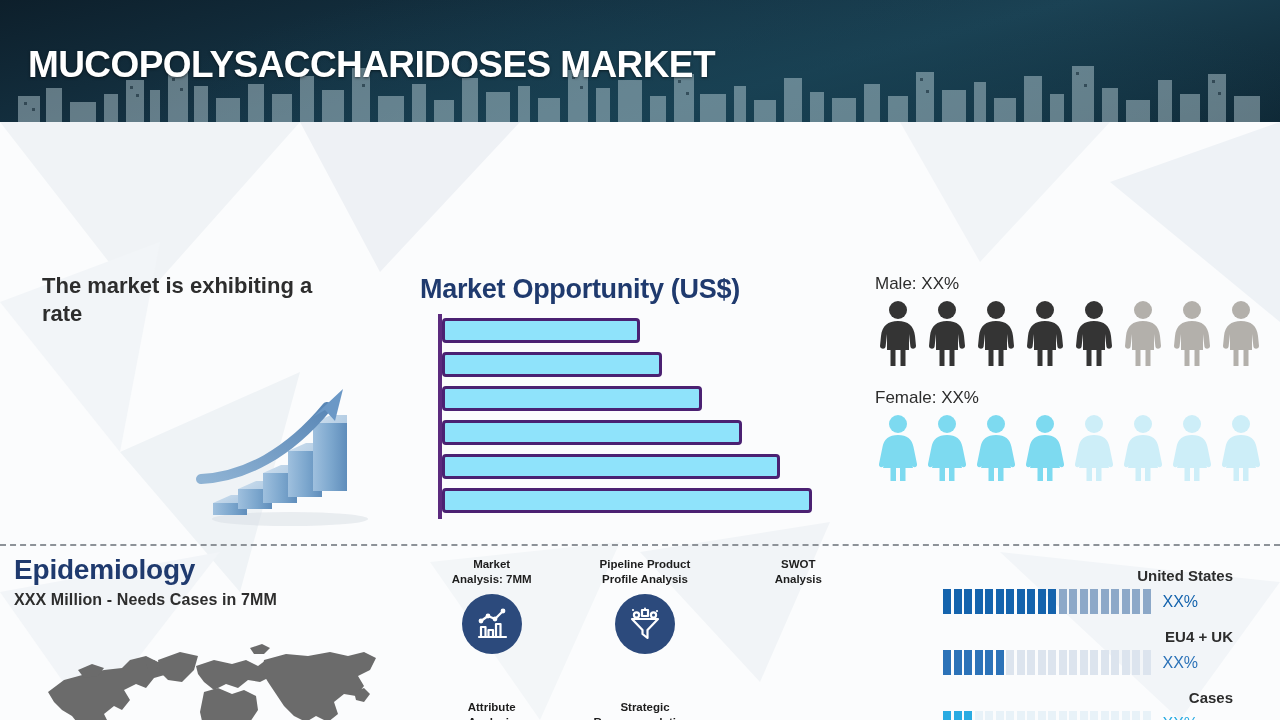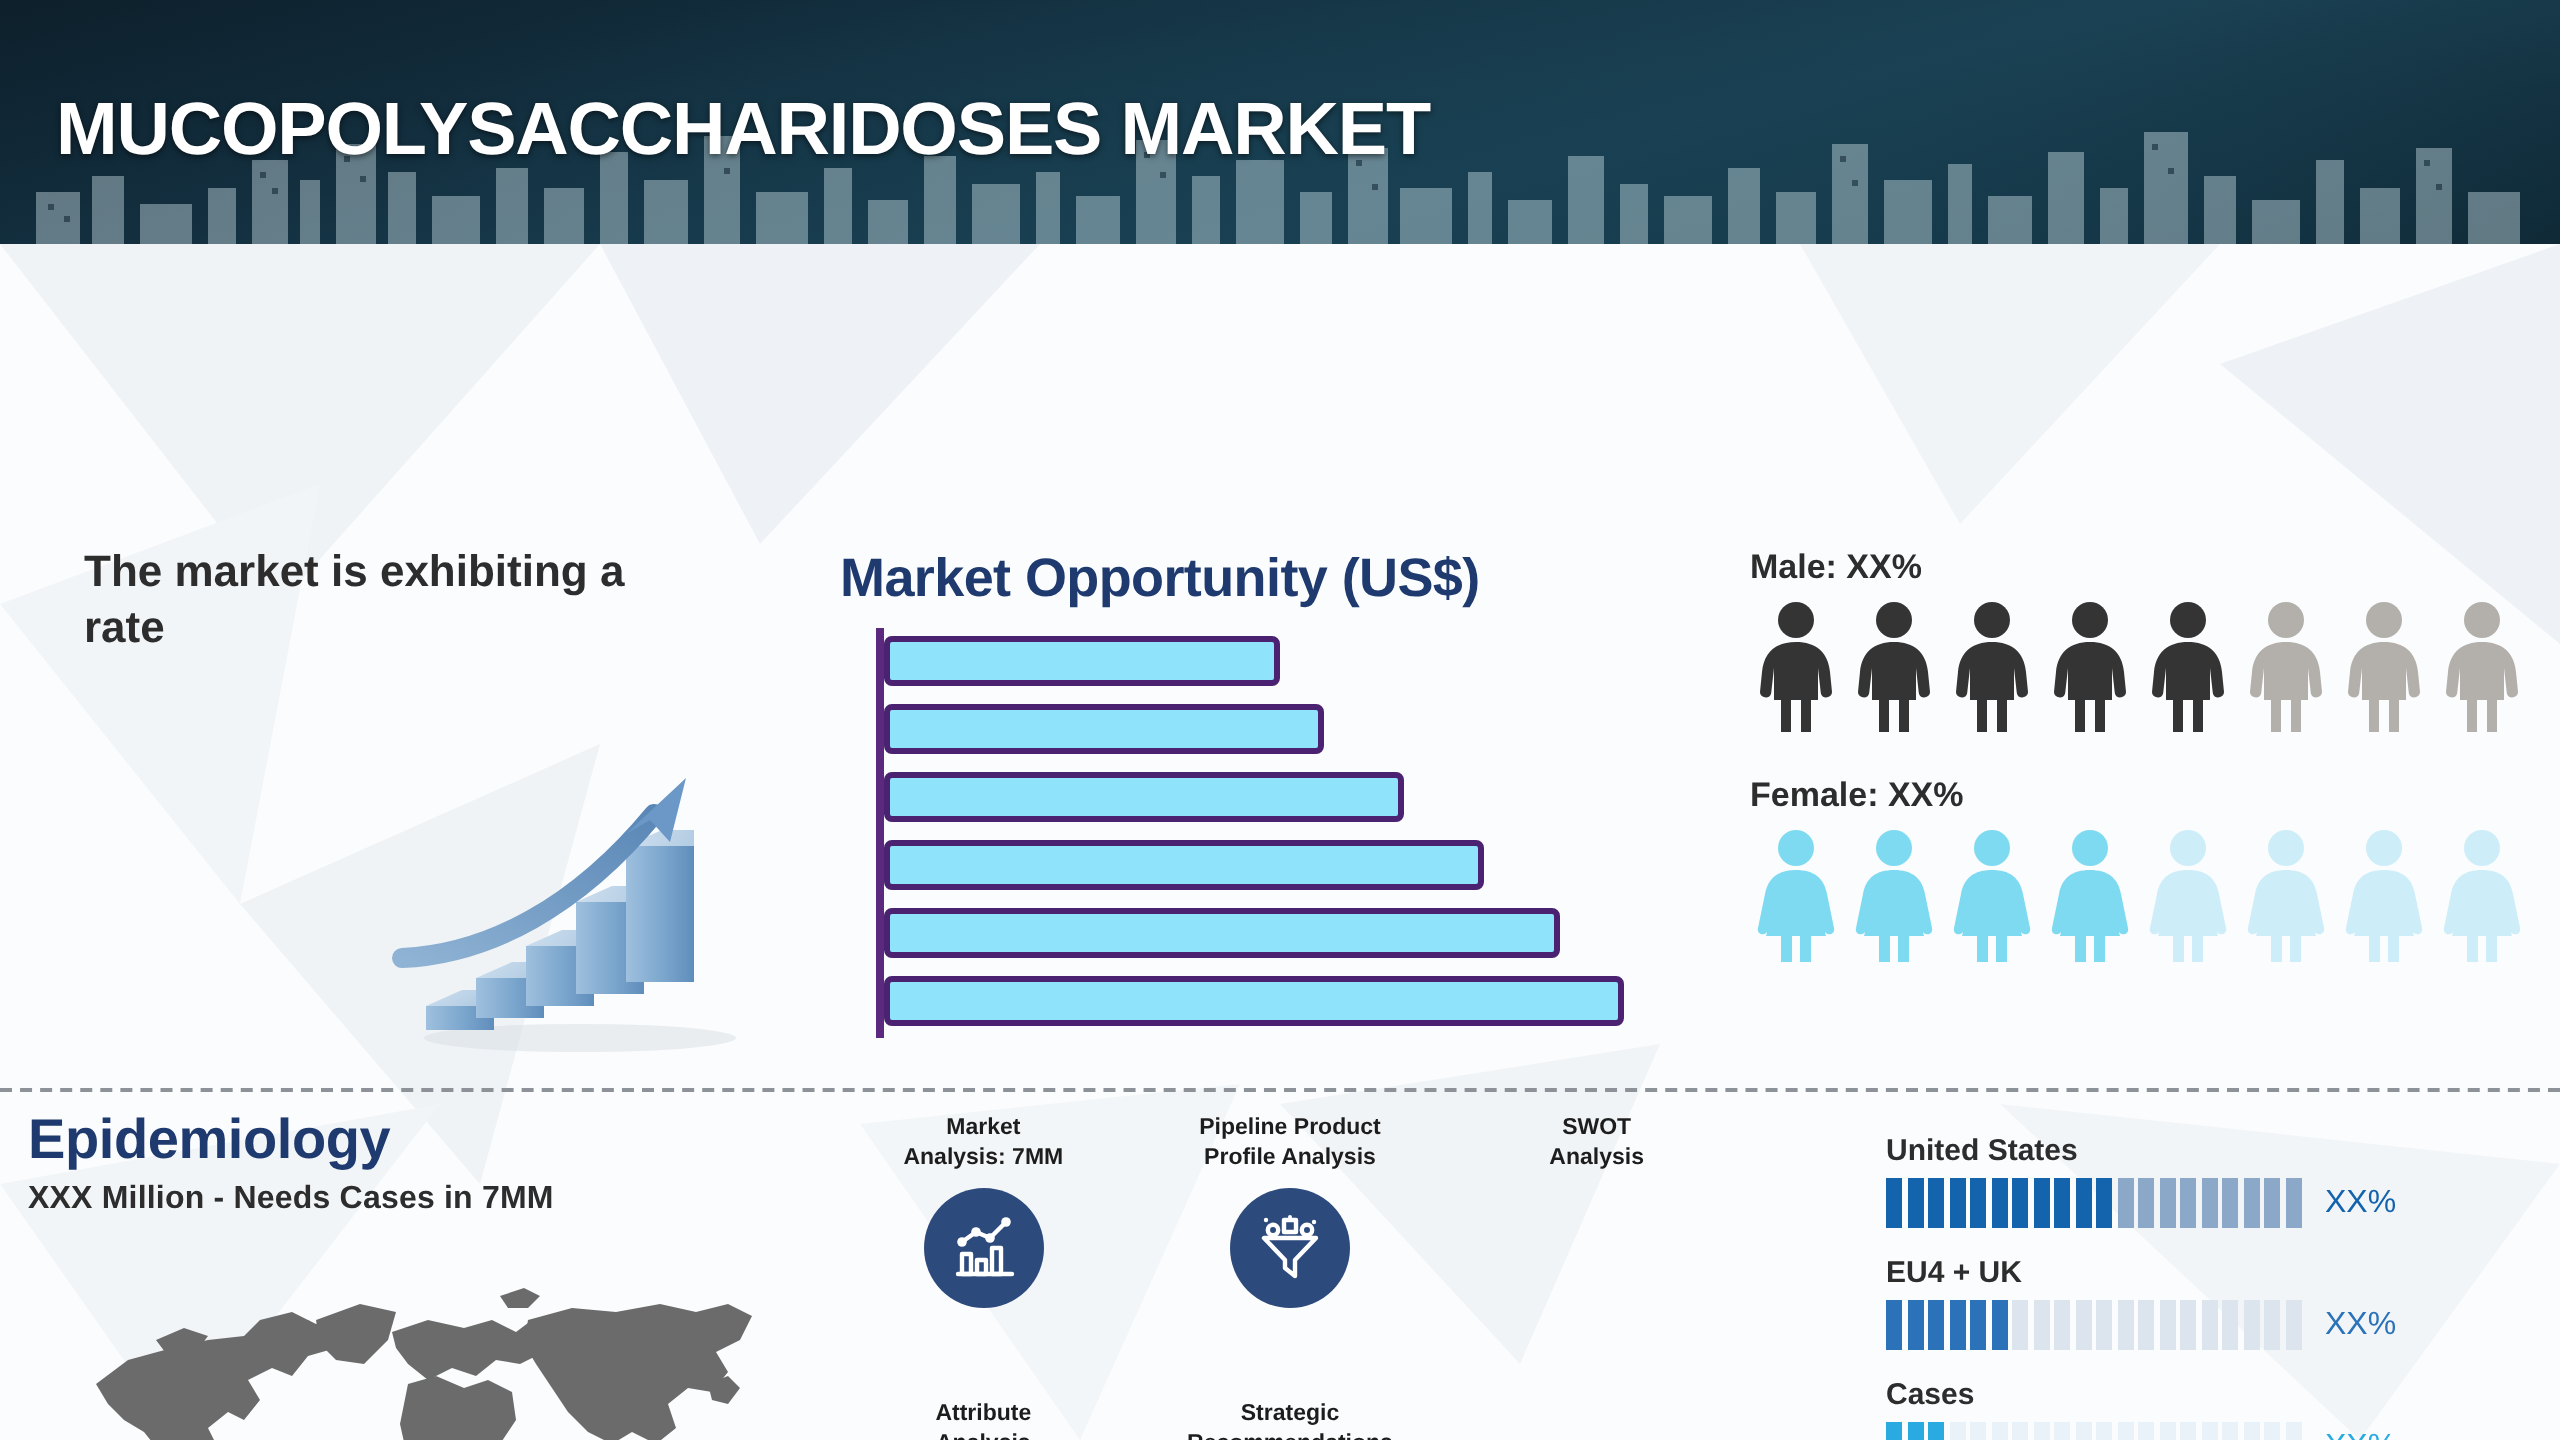--- a/index.html
+++ b/index.html
@@ -62,21 +62,21 @@
   }
   .mo-bar {
     position:absolute; left:22px; height:25px;
     background:#8fe3fb;
     border:3px solid #4b2172;
     border-radius:4px;
   }
 
   
   #gender { position:absolute; left:875px; top:152px; width:390px; z-index:4; }
-  .g-label { font-size:17px; font-weight:bold; color:#2d2d2d; margin-bottom:6px; }
+  .g-label { font-size:17px; font-weight:normal; color:#2d2d2d; margin-bottom:6px; }
   .g-row { display:flex; gap:3px; margin-bottom:20px; }
   .g-fig { width:46px; height:68px; }
 
   
   #epi { position:absolute; left:14px; top:432px; width:400px; z-index:4; }
   #epi-title { font-size:28px; font-weight:bold; color:#1f3a6e; letter-spacing:-.2px; }
   #epi-sub { font-size:16px; font-weight:bold; color:#2d2d2d; margin-top:5px; letter-spacing:.1px; }
   #worldmap { position:absolute; left:18px; top:508px; width:390px; height:208px; z-index:3; }
 
   
@@ -93,21 +93,21 @@
   }
   .ic-circle {
     width:60px; height:60px; border-radius:50%;
     background:#2c4a7c; margin-top:5px;
     display:flex; align-items:center; justify-content:center;
   }
 
   
   #regions { position:absolute; left:943px; top:445px; width:290px; z-index:4; }
   .rg { margin-bottom:14px; }
-  .rg-name { font-size:15px; font-weight:bold; color:#2d2d2d; margin-bottom:5px; }
+  .rg-name { font-size:15px; font-weight:bold; color:#2d2d2d; margin-bottom:5px;text-align:right; }
   .rg-row { display:flex; align-items:center; }
   .rg-bars { display:flex; gap:2.5px; }
   .rg-seg { width:8px; height:25px; }
   .rg-pct { font-size:16px; font-weight:normal; margin-left:12px; }
 </style>
 </head>
 <body>
 
 <div id="header">
   <svg class="skyline" viewBox="0 0 1280 72" preserveAspectRatio="none">

